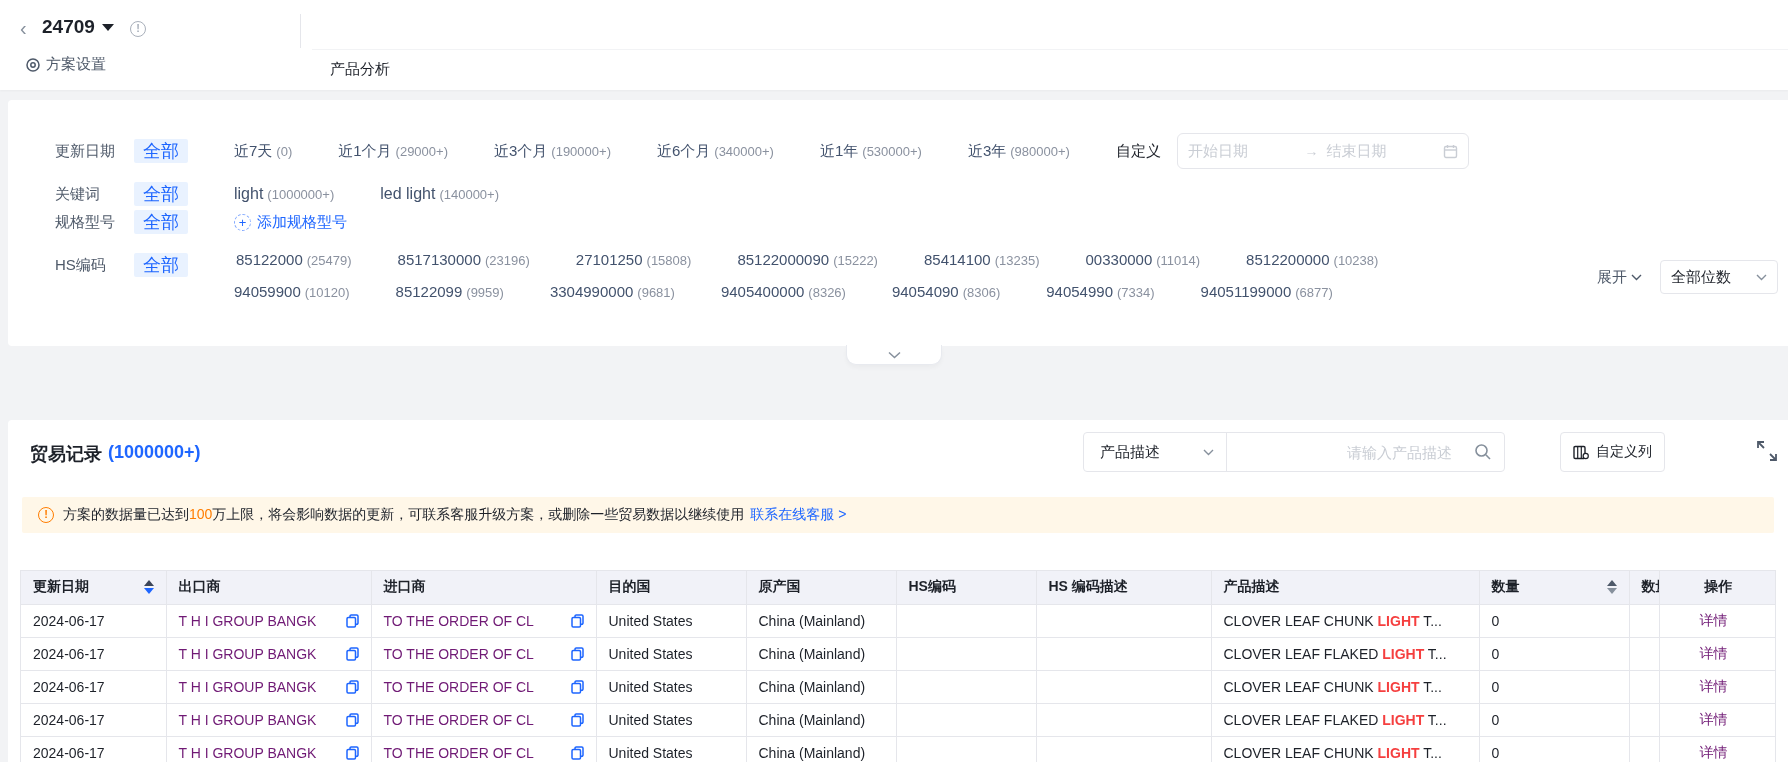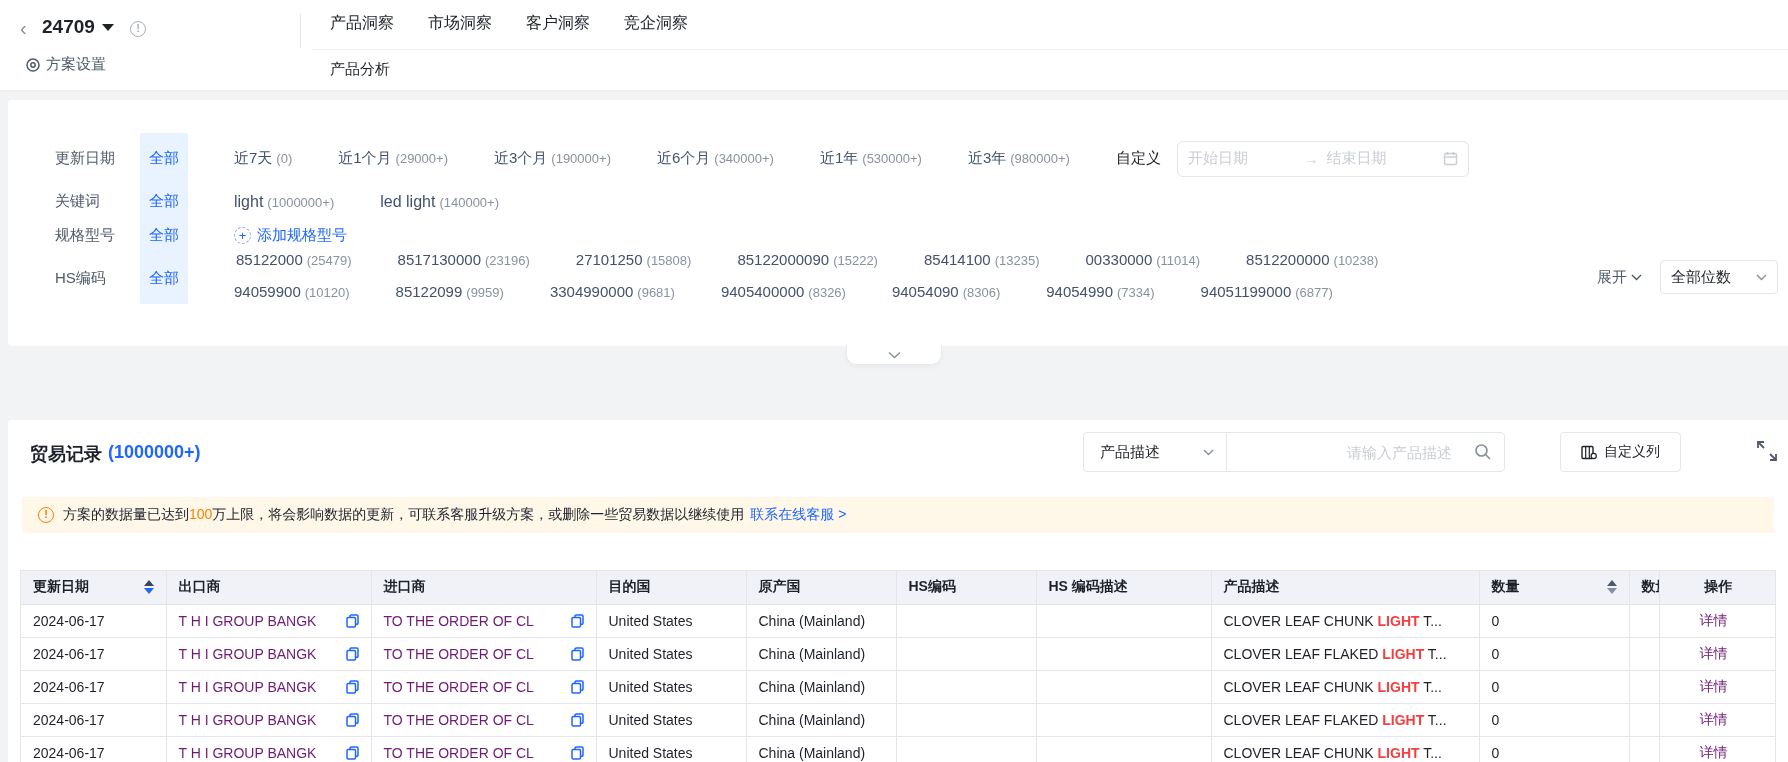--- a/index.html
+++ b/index.html
@@ -20,21 +20,21 @@
   .top-nav { position:absolute; left:330px; top:13px; display:flex; gap:34px; }
   .nav-item { font-size:16px; color:#1d2129; font-weight:500; cursor:pointer; }
   .nav-border { position:absolute; left:312px; top:49px; right:0; height:1px; background:#f2f3f5; }
   .subnav { position:absolute; left:330px; top:60px; font-size:15px; color:#1d2129; cursor:pointer; }
 
   
   .filter-card { position:absolute; left:8px; top:100px; width:1780px; height:246px; background:#fff; border-radius:4px 0 0 4px; }
   .frow { position:absolute; left:47px; right:230px; display:flex; align-items:center; }
   .f-head { display:flex; align-items:center; width:133px; flex:none; justify-content:space-between; }
   .f-label { font-size:15px; color:#4e5969; }
-  .chip-all { background:#e9f2ff; color:#1e66ff; font-size:15px; padding:16px 9px; border-radius:2px; cursor:pointer; }
+  .chip-all { background:#e9f2ff; color:#1e66ff; font-size:18px; padding:0 9px; border-radius:2px; cursor:pointer; }
   .opts { display:flex; align-items:center; gap:46px; margin-left:46px; }
   .opt { display:flex; align-items:baseline; cursor:pointer; white-space:nowrap; }
   .opt-text { font-size:15px; color:#42526d; }
   .opt-count { font-size:13px; color:#8a919f; margin-left:4px; }
   .custom-label { font-size:15px; color:#1d2129; margin-left:46px; white-space:nowrap; }
   .date-range { margin-left:16px; width:292px; height:36px; border:1px solid #e5e6eb; border-radius:6px; display:flex; align-items:center; padding:0 10px; gap:8px; background:#fff; cursor:text; }
   .dr-ph { font-size:15px; color:#c9cdd4; flex:1; white-space:nowrap; }
   .dr-arrow { color:#c9cdd4; font-size:14px; }
   .add-spec { display:flex; align-items:center; gap:6px; color:#1e66ff; font-size:15px; margin-left:46px; cursor:pointer; }
   .plus-dashed { width:17px; height:17px; border:1px dashed #7ea6ff; border-radius:50%; color:#1e66ff; font-size:13px; line-height:15px; text-align:center; }
@@ -50,21 +50,21 @@
   
   .main-card { position:absolute; left:8px; top:420px; width:1780px; height:342px; background:#fff; border-radius:4px 0 0 0; overflow:hidden; }
   .main-title { position:absolute; left:22px; top:22px; font-size:18px; font-weight:bold; color:#1d2129; display:flex; gap:6px; }
   .main-count { color:#1e66ff; }
   .search-compound { position:absolute; left:1075px; top:12px; width:422px; height:40px; border:1px solid #e5e6eb; border-radius:4px; display:flex; align-items:center; background:#fff; }
   .sc-select { width:143px; height:100%; display:flex; align-items:center; justify-content:space-between; padding:0 12px 0 16px; cursor:pointer; border-right:1px solid #e5e6eb; }
   .sc-select-label { font-size:15px; color:#1d2129; white-space:nowrap; }
   .sc-input { flex:1; height:100%; border:none; outline:none; padding:0 10px 0 14px; font-size:15px; color:#1d2129; font-family:inherit; background:transparent;text-align:right; }
   .sc-input::placeholder { color:#c9cdd4; }
   .sc-search-btn { padding:0 12px; cursor:pointer; display:flex; align-items:center; }
-  .customize-btn { position:absolute; left:1552px; top:12px; height:40px; padding:0 20px; border:1px solid #e5e6eb; border-radius:4px; display:flex; align-items:center; gap:7px; font-size:14px; color:#1d2129; background:#fff; cursor:pointer; white-space:nowrap; }
+  .customize-btn { position:absolute; left:1552px; top:12px; height:40px; padding:0 12px; border:1px solid #e5e6eb; border-radius:4px; display:flex; align-items:center; gap:7px; font-size:14px; color:#1d2129; background:#fff; cursor:pointer; white-space:nowrap; }
   .fullscreen-btn { position:absolute; left:1748px; top:20px; cursor:pointer; display:flex; }
 
   .warn-banner { position:absolute; left:14px; top:77px; width:1752px; height:36px; background:#fff7e8; border-radius:2px; display:flex; align-items:center; padding:0 16px; gap:9px; }
   .warn-icon { width:16px; height:16px; border:1.4px solid #ff7d00; border-radius:50%; color:#ff7d00; font-size:11px; line-height:13px; text-align:center; font-weight:bold; flex:none; }
   .warn-text { font-size:14px; color:#1d2129; white-space:nowrap; }
   .warn-hl { color:#ff7d00; }
   .warn-link { color:#1e66ff; margin-left:6px; cursor:pointer; }
 
   
   .table-wrap { position:absolute; left:12px; top:150px; width:1756px; bottom:0; overflow:hidden; border:1px solid #e5e6eb; border-bottom:none; }
@@ -110,27 +110,20 @@
             <rect x="2" y="1.5" width="11" height="13" rx="1.5" fill="none" stroke="#1e66ff" stroke-width="1.5"></rect>
             <line x1="5" y1="6" x2="10" y2="6" stroke="#1e66ff" stroke-width="1.5"></line>
             <line x1="5" y1="9.5" x2="10" y2="9.5" stroke="#1e66ff" stroke-width="1.5"></line>
           </svg>
         <span>贸易记录</span>
         <span class="tab-underline"></span>
       </div>
     </div>
 
     <div class="v-divider"></div>
-    <div class="top-nav">
-
-    <span class="nav-item">产品洞察</span>
-        <span class="nav-item">市场洞察</span>
-        <span class="nav-item">客户洞察</span>
-        <span class="nav-item">竞企洞察</span>
-      </div>
     <div class="nav-border"></div>
     <div class="subnav">产品分析</div>
   </div>
 
   <div class="filter-card">
 
     <div class="frow" style="top:33px;">
       <div class="f-head">
         <span class="f-label">更新日期</span>
         <span class="chip-all">全部</span>
@@ -174,21 +167,21 @@
         <span class="dr-ph">结束日期</span>
         <svg width="15" height="15" viewBox="0 0 15 15">
             <rect x="1.5" y="2.5" width="12" height="11" rx="1.5" fill="none" stroke="#c9cdd4" stroke-width="1.4"></rect>
             <line x1="4.5" y1="1" x2="4.5" y2="4" stroke="#c9cdd4" stroke-width="1.4"></line>
             <line x1="10.5" y1="1" x2="10.5" y2="4" stroke="#c9cdd4" stroke-width="1.4"></line>
             <line x1="1.5" y1="6" x2="13.5" y2="6" stroke="#c9cdd4" stroke-width="1.4"></line>
           </svg>
       </div>
     </div>
 
-    <div class="frow" style="top:76px;">
+    <div class="frow" style="top:82px;">
       <div class="f-head">
         <span class="f-label">关键词</span>
         <span class="chip-all">全部</span>
       </div>
       <div class="opts">
 
           <span class="opt">
             <span class="opt-text" style="font-size:16px;">light</span>
             <span class="opt-count">(1000000+)</span>
           </span>

